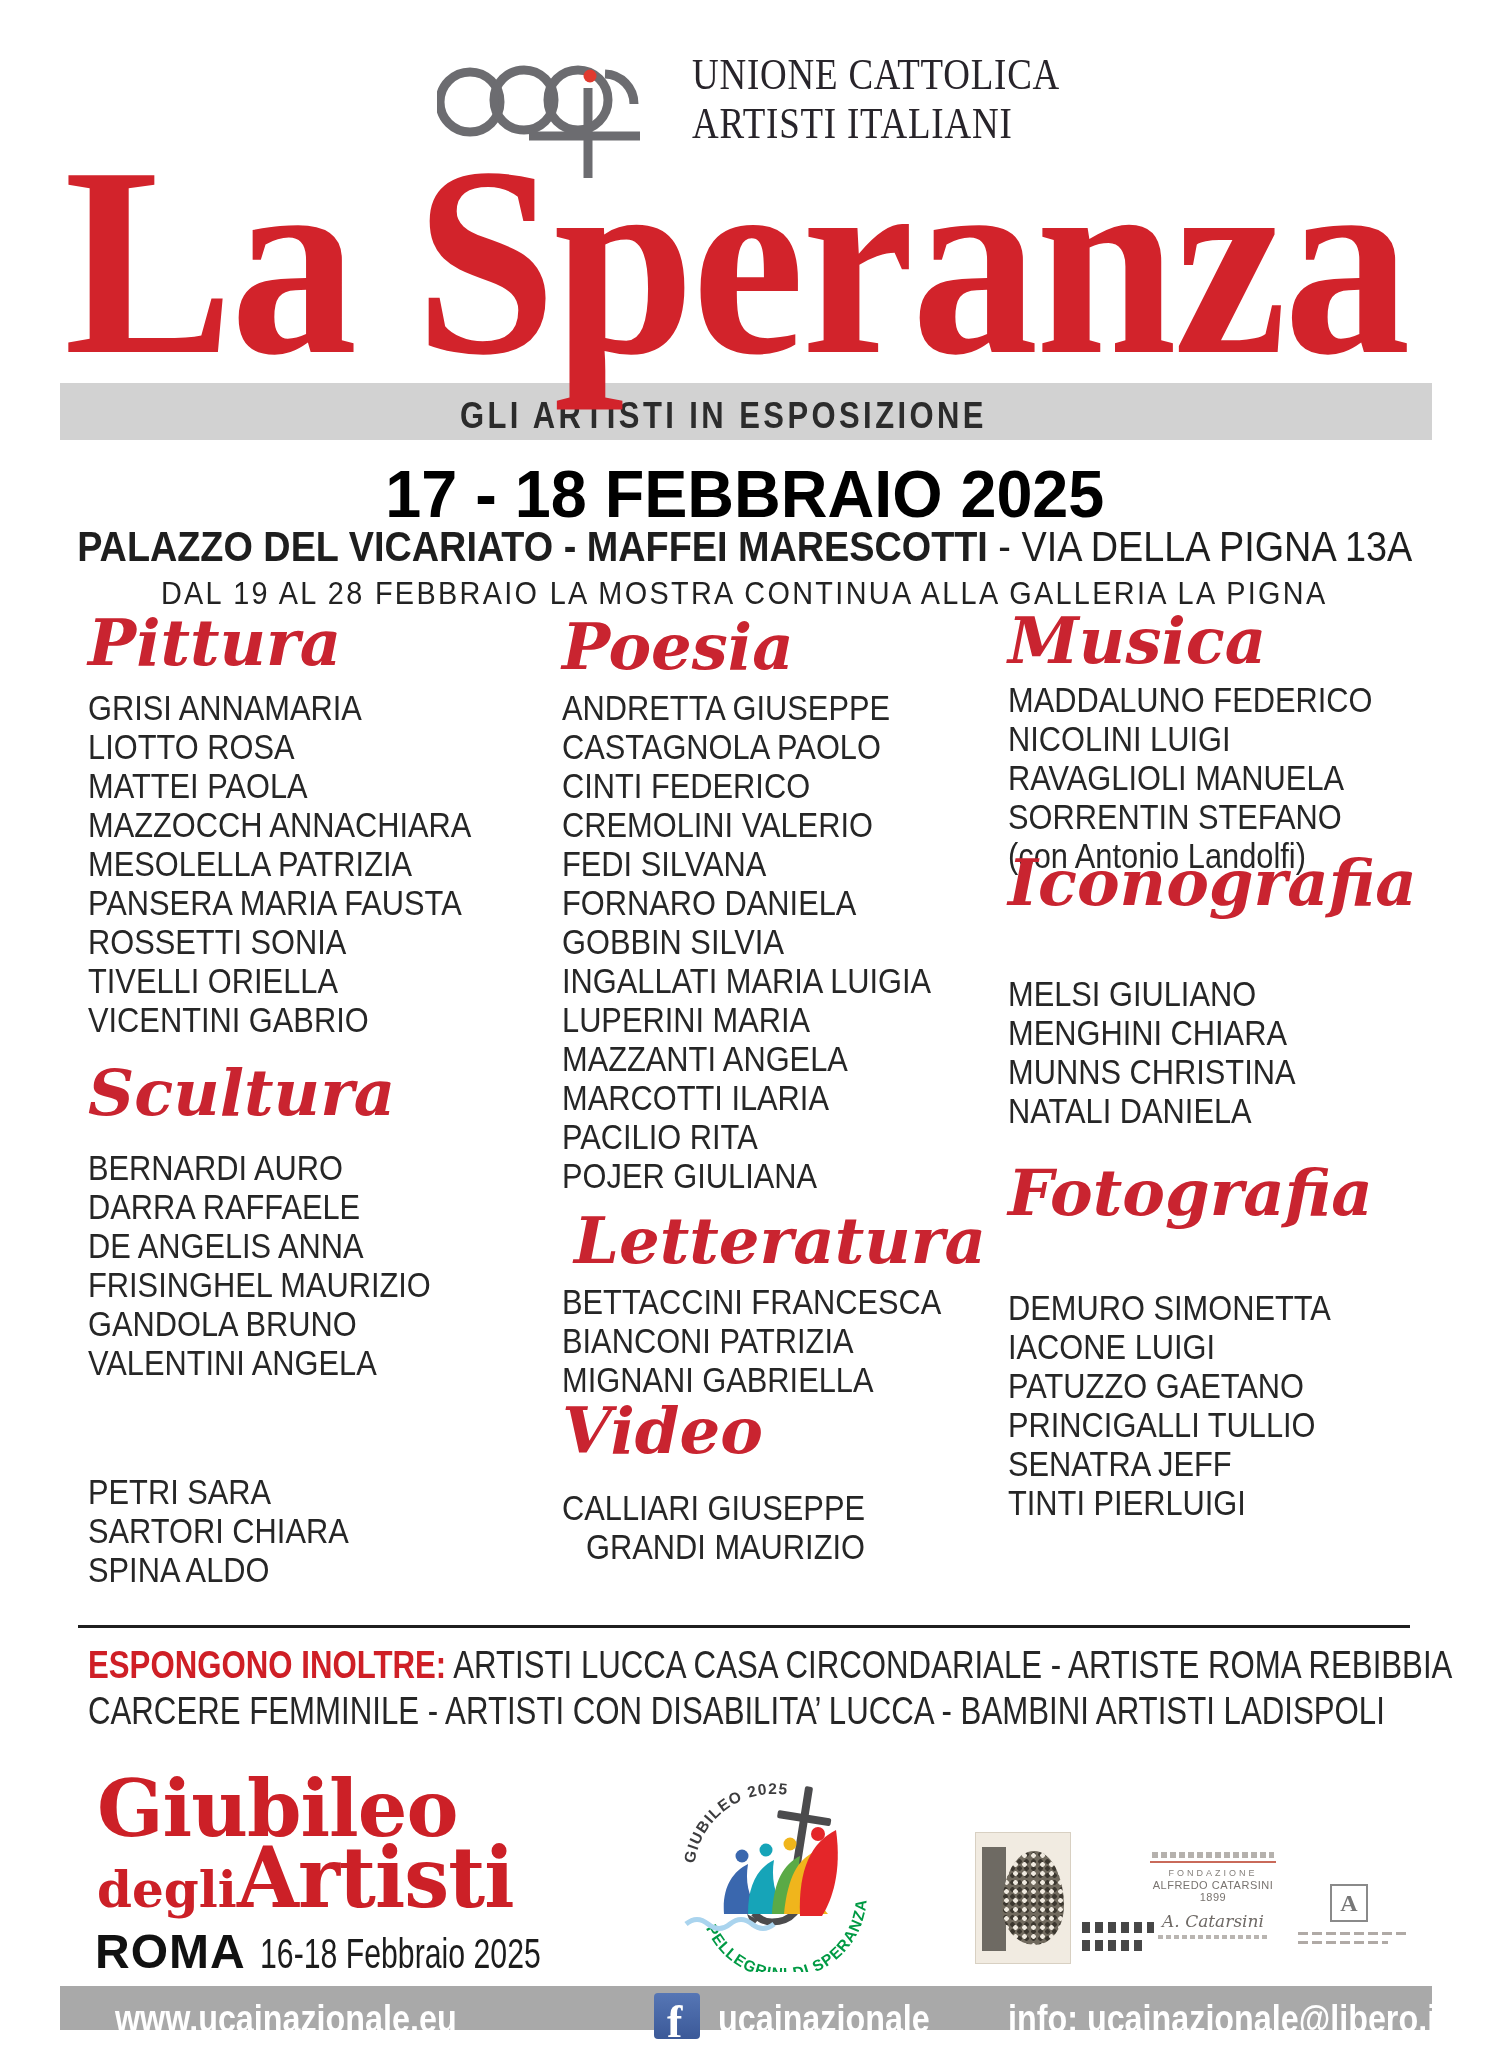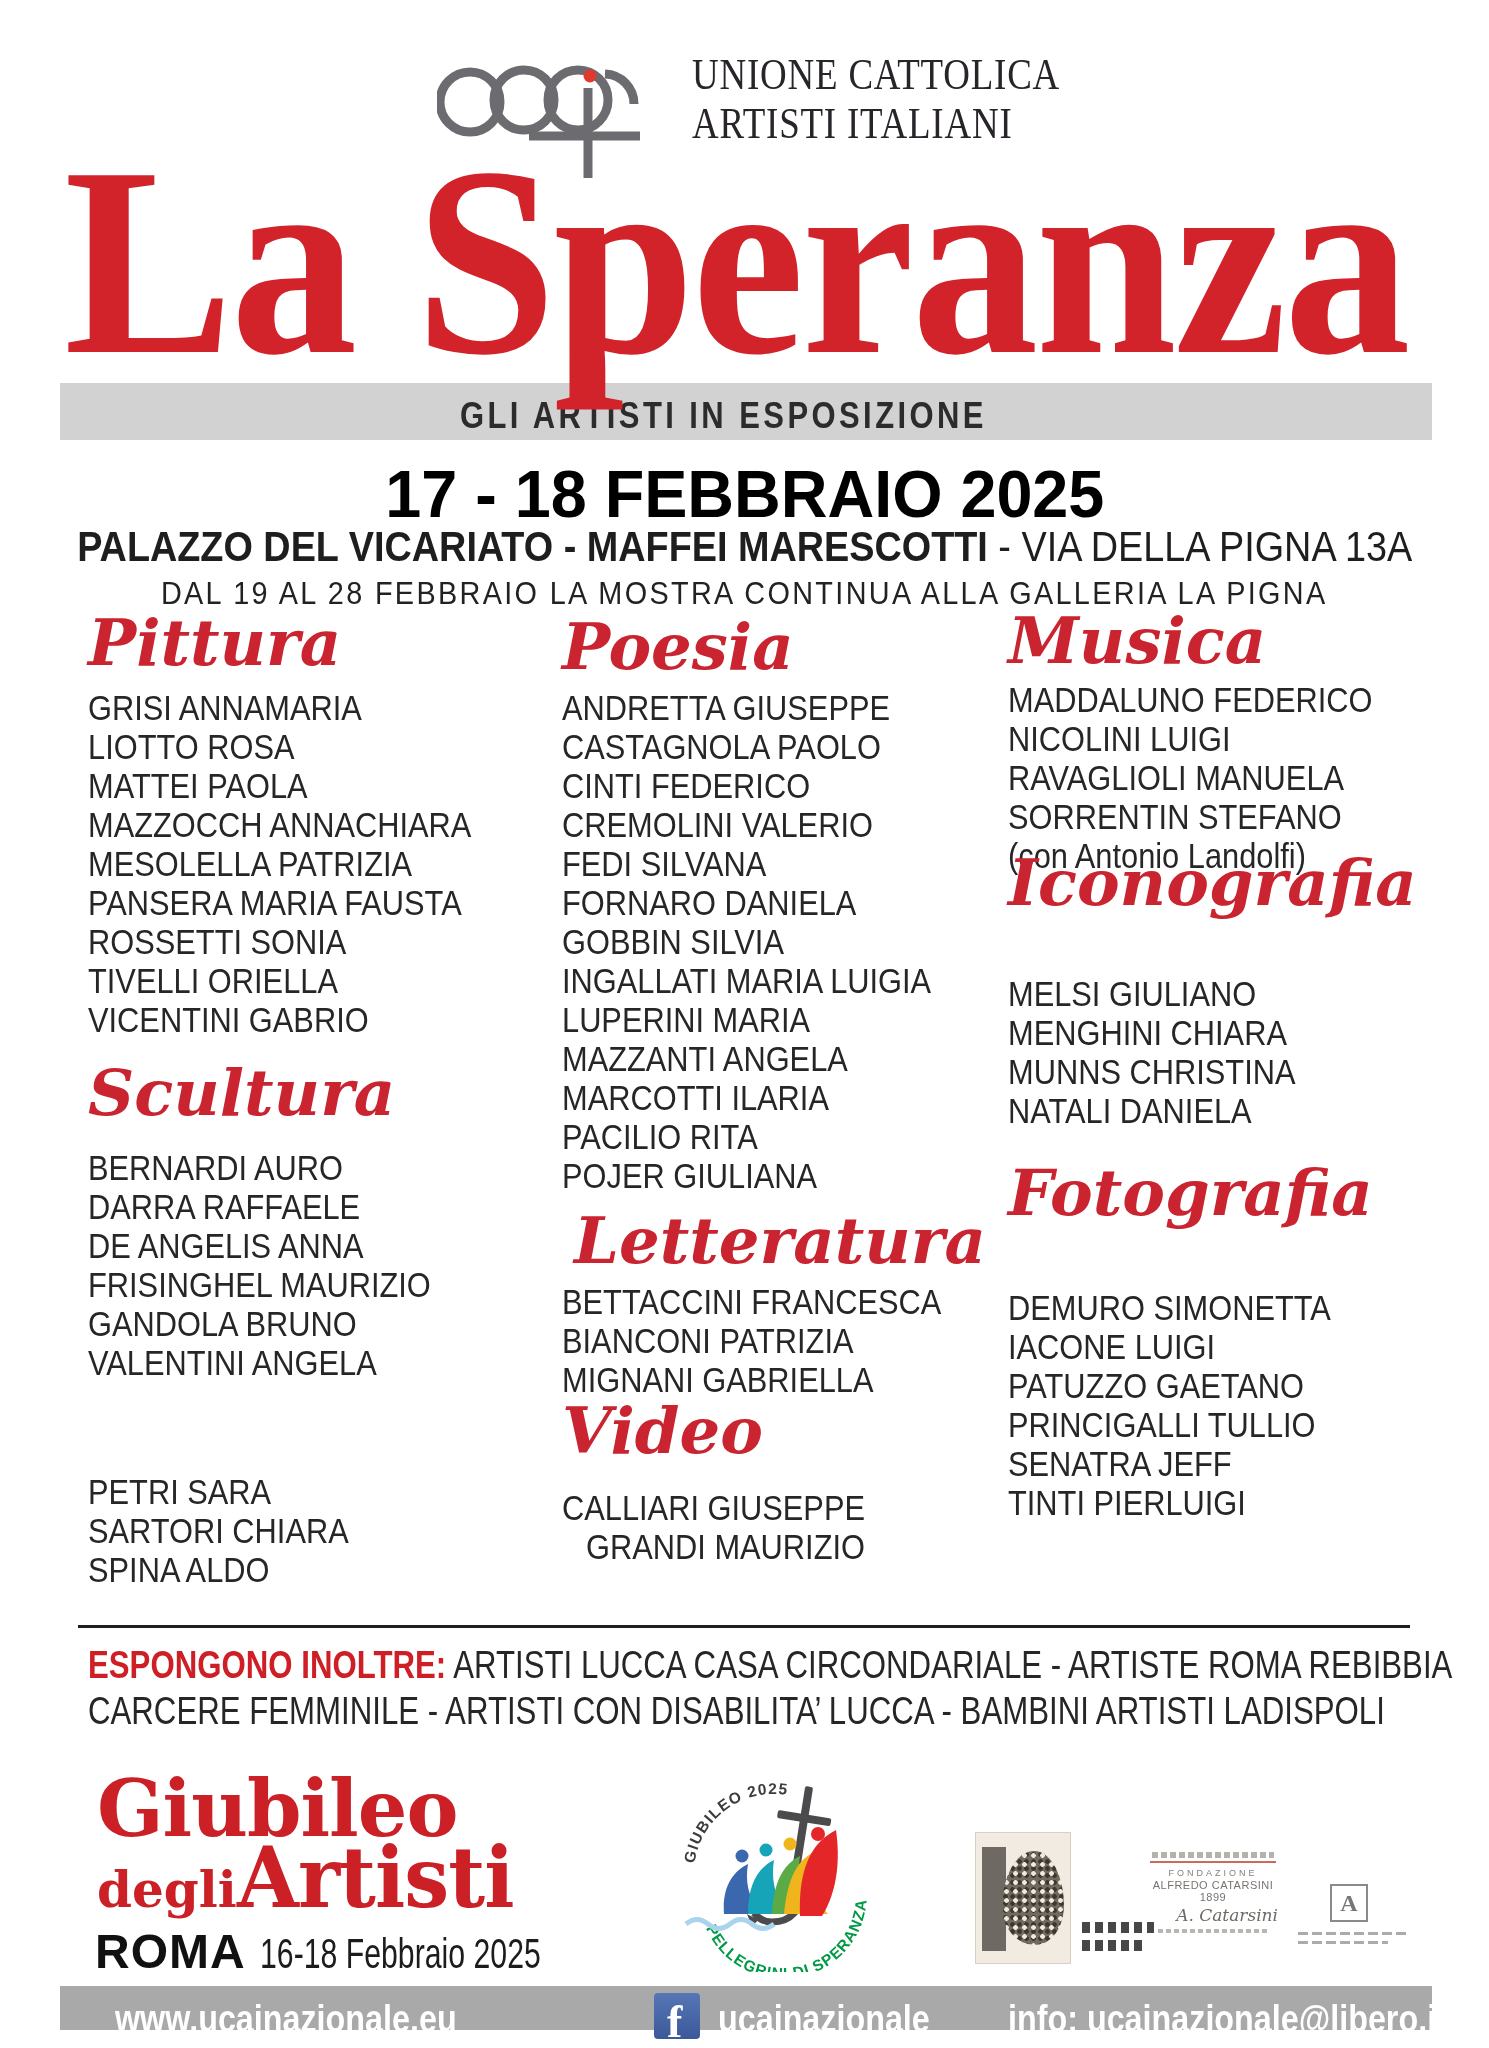--- a/index.html
+++ b/index.html
@@ -76,21 +76,21 @@
     background-size:9px 9px,7px 7px;border-radius:52% 48% 46% 54%/60% 58% 42% 40%;}
   .glyph-lines{position:absolute;left:1082px;top:1922px;width:72px;}
   .glyph-lines div{height:11px;margin-bottom:7px;
     background:repeating-linear-gradient(90deg,#474747 0 8px,transparent 8px 13px);}
   .catarsini{position:absolute;left:1148px;top:1852px;width:130px;text-align:center;color:#85807c;}
   .catarsini .squiggle{height:6px;margin:0 4px 3px;
     background:repeating-linear-gradient(90deg,#a39e99 0 6px,transparent 6px 9px);opacity:.8;}
   .catarsini .redline{height:2px;background:#c96a5a;margin:0 2px 5px;}
   .catarsini .f1{font-size:9px;letter-spacing:3px;}
   .catarsini .f2{font-size:11px;letter-spacing:.5px;color:#78736f;margin-top:1px;}
-  .catarsini .sig{font-family:"DejaVu Serif",serif;font-style:italic;font-size:17px;color:#6f6a66;margin-top:2px;text-align:right;}
+  .catarsini .sig{font-family:"DejaVu Serif",serif;font-style:italic;font-size:17px;color:#6f6a66;margin-top:8px;}
   .catarsini .squiggle2{height:4px;margin:4px 10px 0;
     background:repeating-linear-gradient(90deg,#a8a39e 0 5px,transparent 5px 8px);opacity:.8;}
   .a-box{position:absolute;left:1330px;top:1884px;width:38px;height:38px;border:2px solid #8a8a8a;
     display:flex;align-items:center;justify-content:center;
     font-family:"Liberation Serif",serif;font-weight:bold;font-size:24px;color:#777;}
   .a-lines{position:absolute;left:1298px;top:1932px;width:112px;}
   .a-lines div{height:3px;margin-bottom:6px;
     background:repeating-linear-gradient(90deg,#b0aaa6 0 10px,transparent 10px 14px);}
 
   

